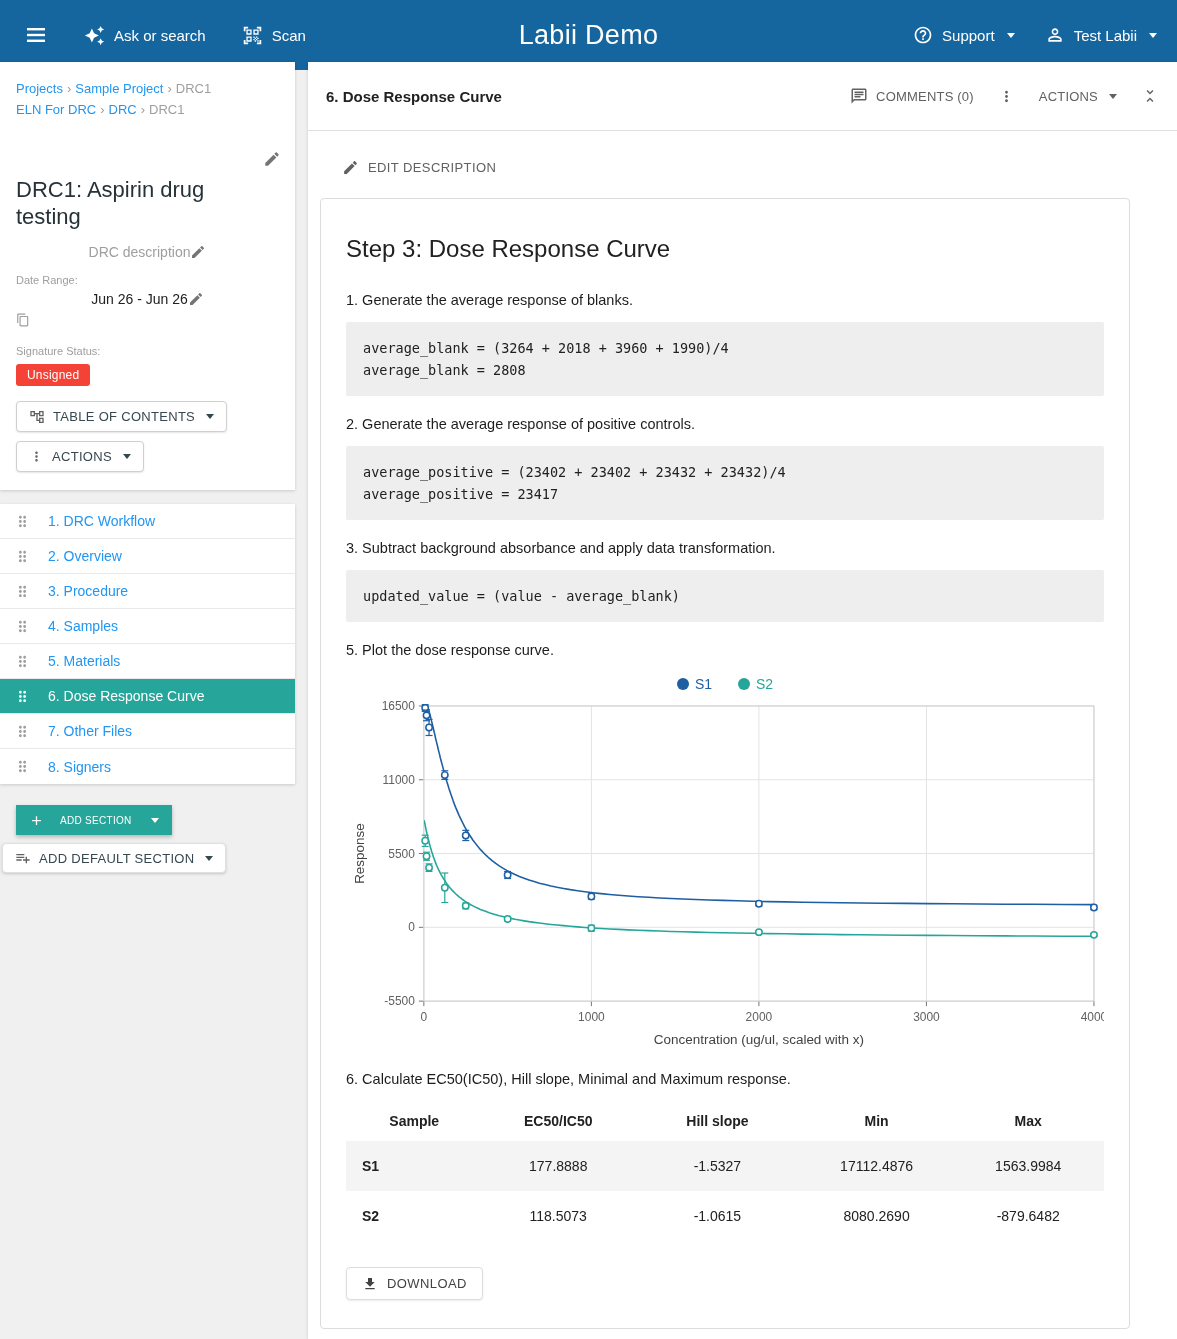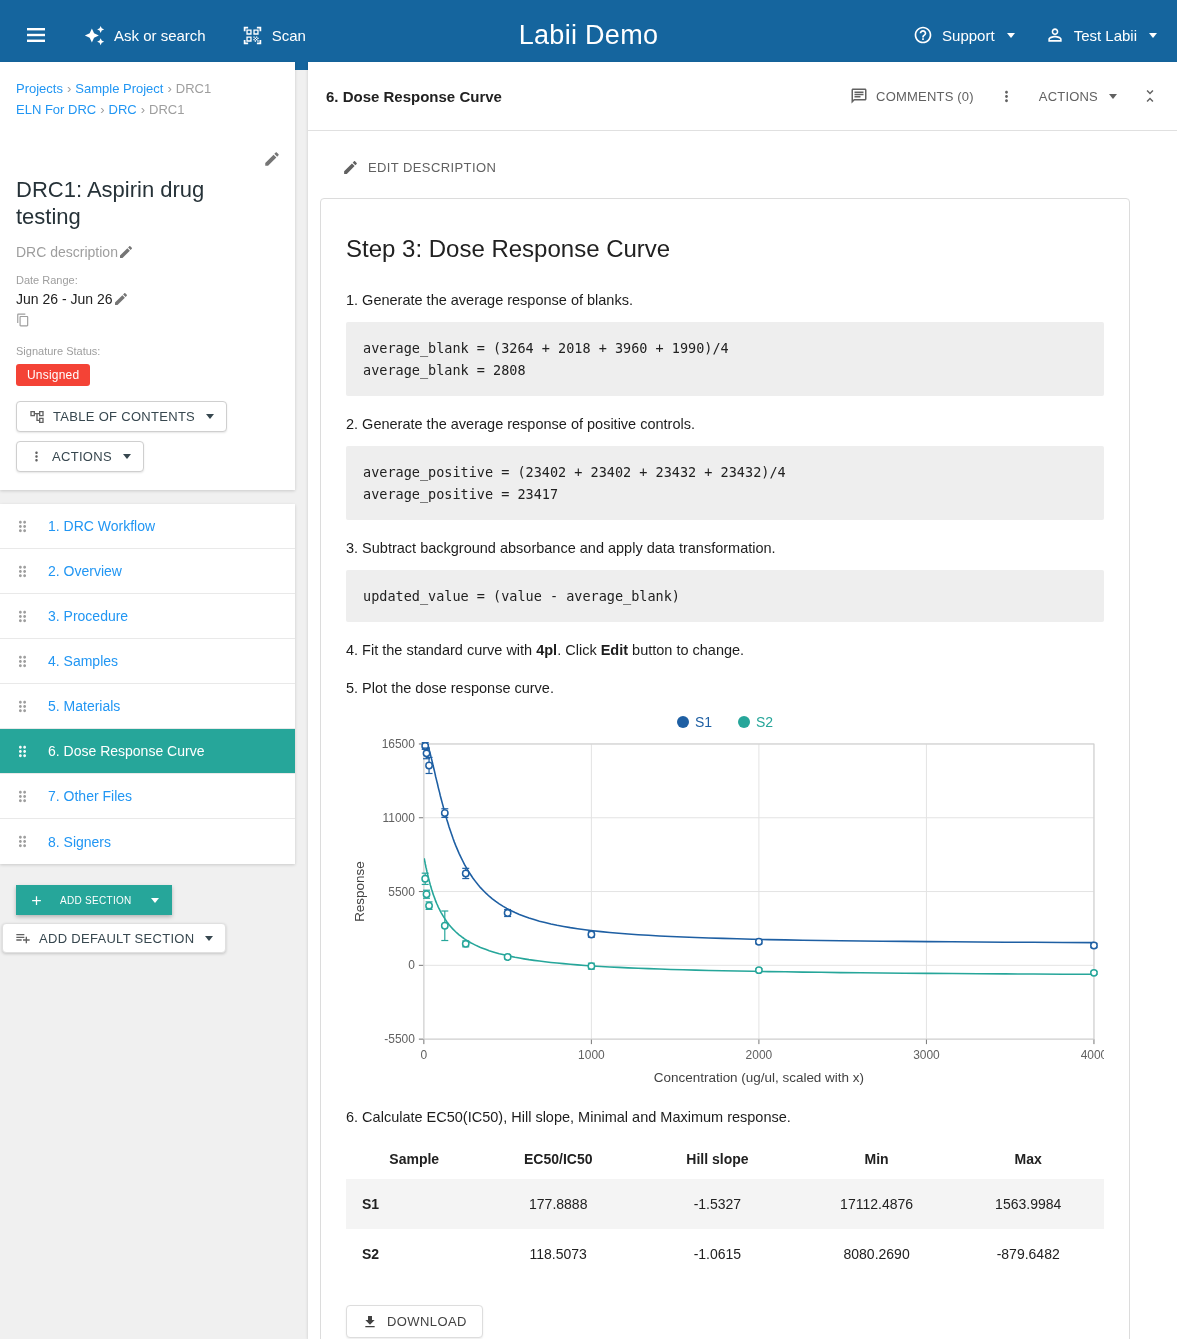--- a/index.html
+++ b/index.html
@@ -31,21 +31,21 @@
 
   
   .sidebar { position:absolute; left:0; top:62px; width:295px; }
   .card { background:#fff; box-shadow:0 1px 3px rgba(0,0,0,.16); }
   .profile-card { position:relative; padding:16px 16px 18px; }
   .breadcrumbs { font-size:13px; line-height:21px; color:#9e9e9e; }
   .breadcrumbs a { color:#2196f3; }
   .bc-sep { color:#9e9e9e; margin:0 4px; }
   .edit-title-btn { position:absolute; right:14px; top:88px; color:#757575; }
   .record-title { font-size:22px; font-weight:400; line-height:27px; color:#263238; margin-top:56px; padding-right:26px; }
-  .desc-row, .date-row { display:flex; align-items:center; justify-content:flex-start; margin-top:14px; }
+  .desc-row, .date-row { display:flex; align-items:center; justify-content:center; margin-top:14px; }
   .desc-row .txt { font-size:14px; color:#9e9e9e; }
   .field-label { font-size:11px; color:#9e9e9e; margin-top:14px; }
   .date-row { margin-top:5px; }
   .date-row .txt { font-size:14px; color:#212121; }
   .icon-btn { color:#757575; display:inline-flex; align-items:center; }
   .copy-btn { margin-top:6px; color:#9e9e9e; display:inline-flex; }
   .badge {
     display:inline-block; margin-top:7px; background:#f44336; color:#fff;
     font-size:12px; font-weight:500; padding:4px 11px; border-radius:3px; letter-spacing:.2px;
   }
@@ -54,21 +54,21 @@
     border:1px solid #cfcfcf; border-radius:4px; background:#fff;
     font-size:13px; font-weight:400; color:#37474f; letter-spacing:.3px;
     box-shadow:0 1px 2px rgba(0,0,0,.10);
   }
   .toc-btn { margin-top:15px; }
   .sb-actions-btn { margin-top:9px; }
 
   .sections-card { margin-top:14px; }
   .sections-card ul { list-style:none; }
   .section-item {
-    height:45px; display:flex; align-items:center; gap:17px; padding:0 14px;
+    height:35px; display:flex; align-items:center; gap:17px; padding:0 14px;
     border-bottom:1px solid #e9e9e9; cursor:pointer;
   }
   .section-item:last-child { border-bottom:none; }
   .section-item .handle { color:#9e9e9e; display:inline-flex; }
   .section-item .lbl { font-size:14px; color:#2196f3; }
   .section-item.selected { background:#26a69a; }
   .section-item.selected .lbl { color:#fff; }
   .section-item.selected .handle { color:rgba(255,255,255,.95); }
 
   .add-section-btn {
@@ -407,21 +407,20 @@
     <div class="code">
       <div>average_positive = (23402 + 23402 + 23432 + 23432)/4</div>
       <div>average_positive = 23417</div>
     </div>
 
     <p>3. Subtract background absorbance and apply data transformation.</p>
     <div class="code">
       <div>updated_value = (value - average_blank)</div>
     </div>
 
-    <p><span>4. Fit the standard curve with </span><b>4pl</b><span>. Click </span><b>Edit</b><span> button to change.</span></p>
 
     <p>5. Plot the dose response curve.</p>
 
     <figure class="chart-fig">
       <div class="legend">
           <span class="legend-item">
             <span class="legend-dot" style="background: rgb(30, 95, 163);"></span>
             <span style="color: rgb(30, 95, 163);">S1</span>
           </span>
           <span class="legend-item">

